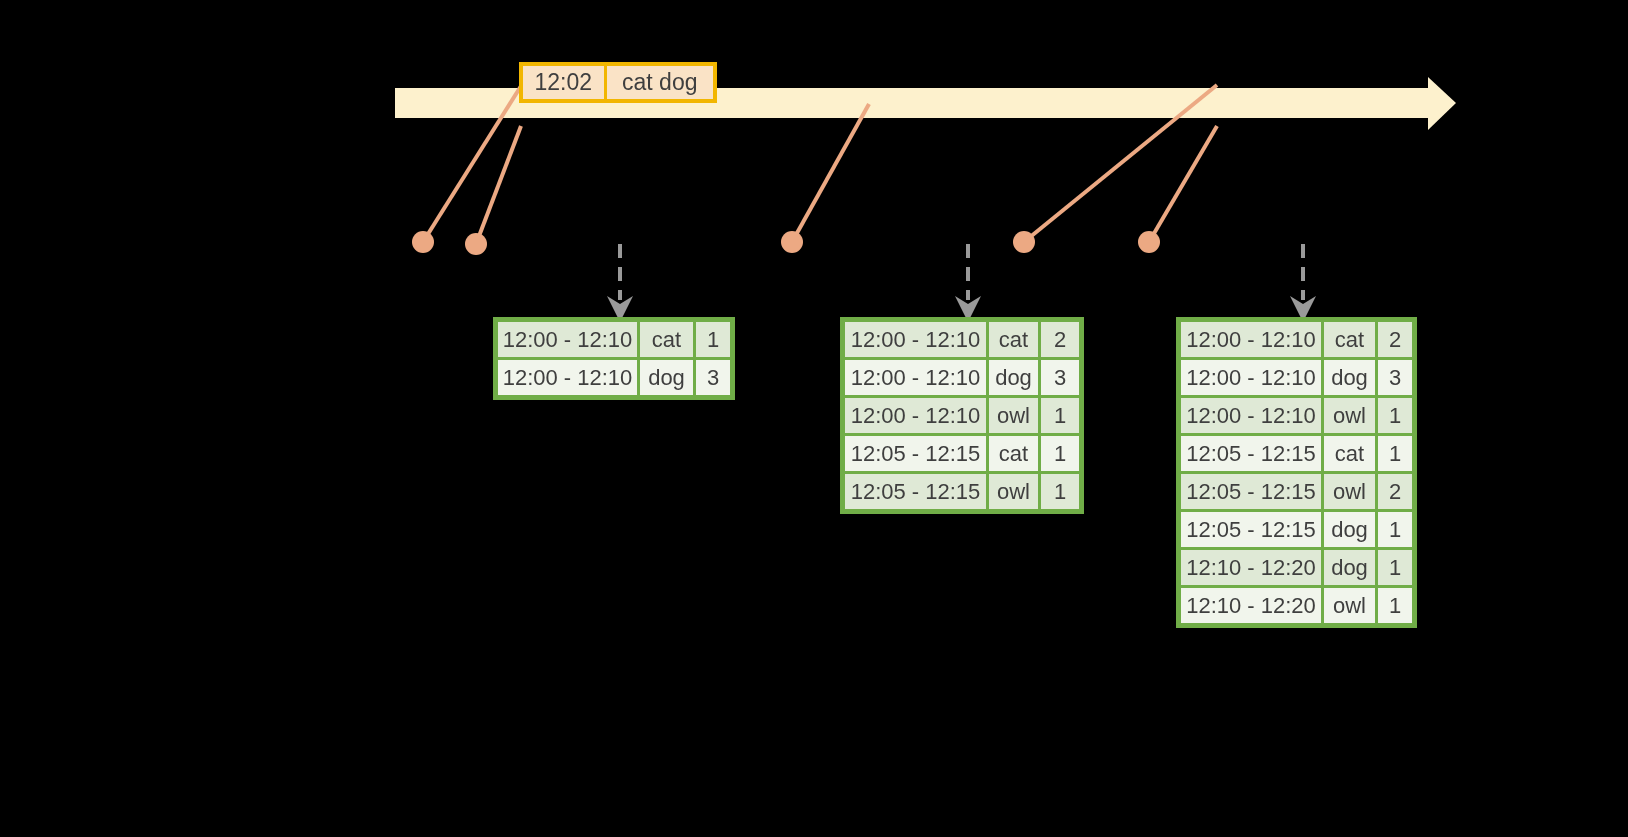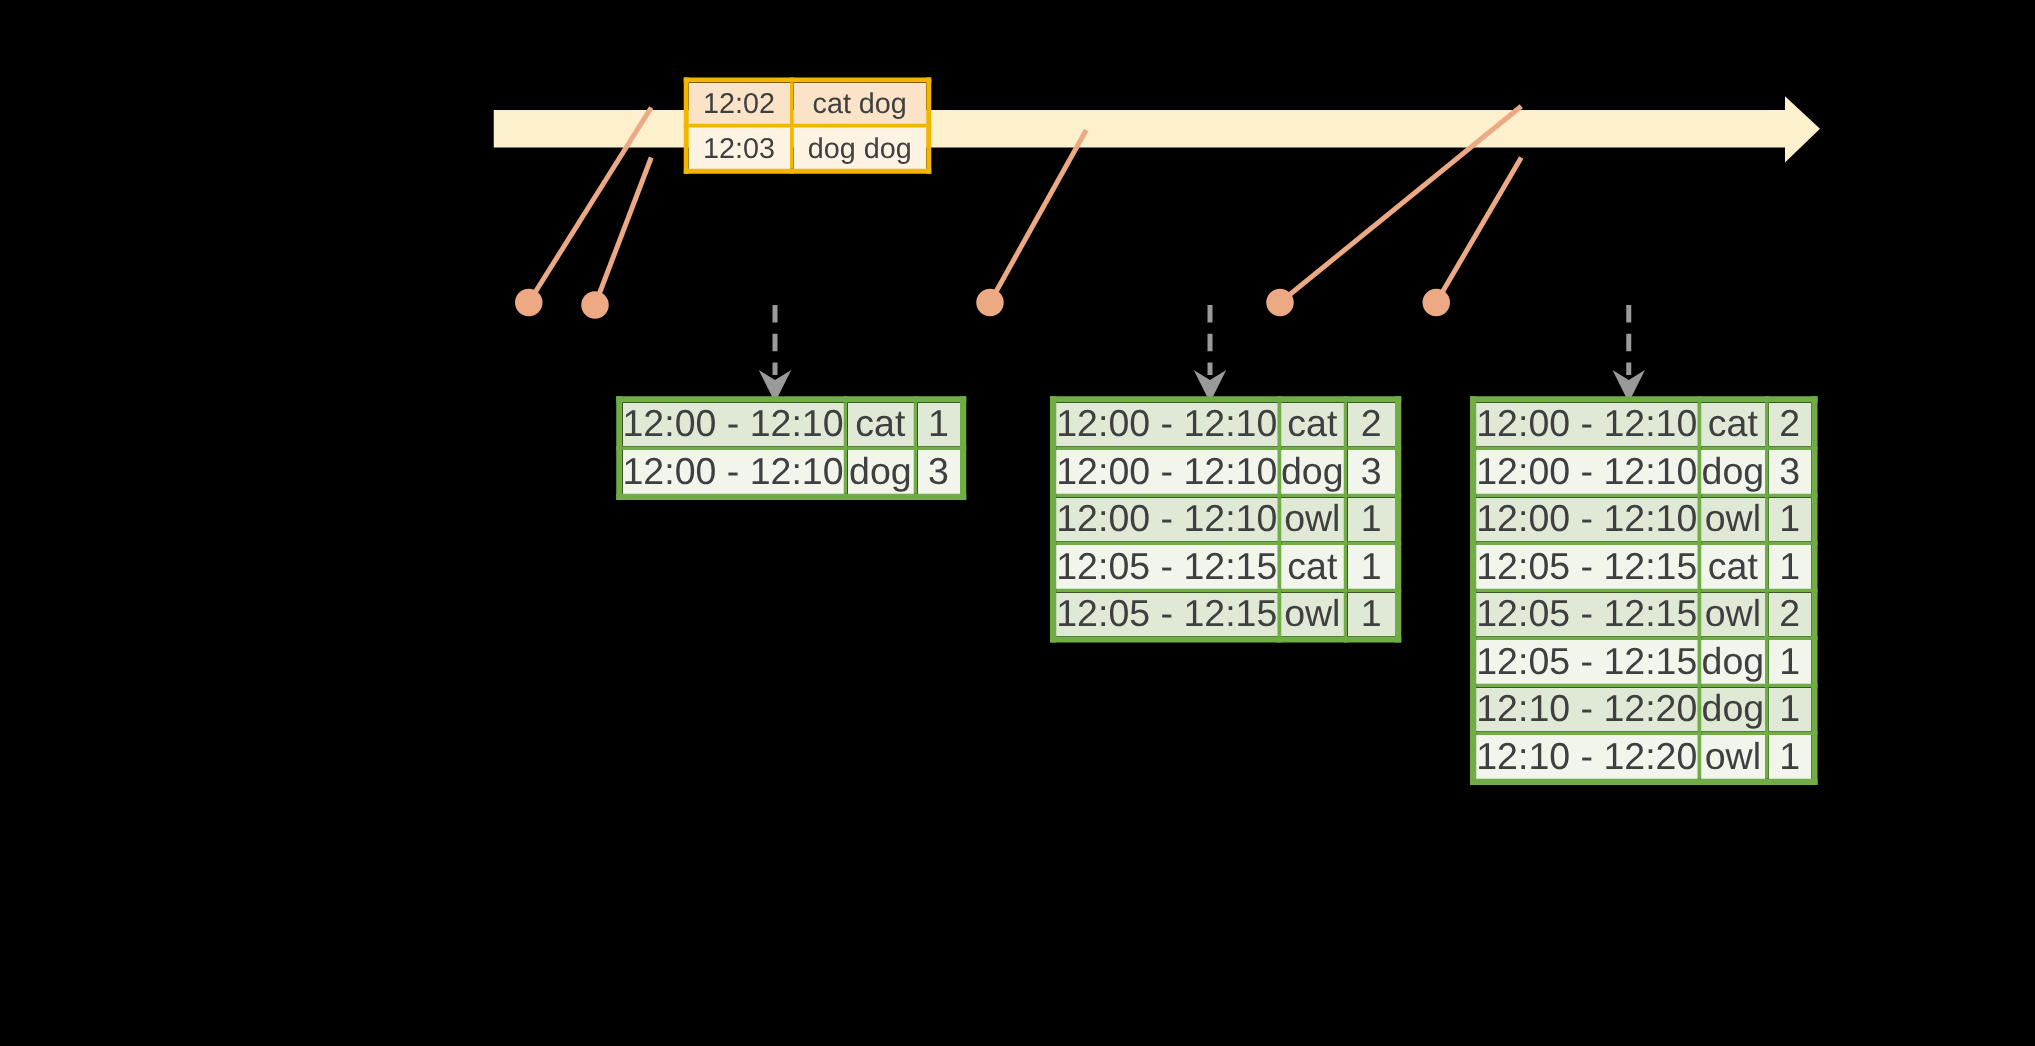--- a/index.html
+++ b/index.html
@@ -20,21 +20,21 @@
   .trig-head { fill: var(--trigger-arrow); }
 
   table { position: absolute; border-collapse: collapse; table-layout: fixed; color: var(--text); text-align: center; }
   td { padding: 0; vertical-align: middle; overflow: hidden; white-space: nowrap; }
 
   .evt { border: 4px solid var(--event-border); font-size: 23px; }
   .evt td { border: 3px solid var(--event-border); height: 33px; }
   .evt tr.dark  td { background: var(--event-row-dark); }
   .evt tr.light td { background: var(--event-row-light); }
 
-  .res { border: 5px solid var(--result-border); font-size: 30px; }
+  .res { border: 5px solid var(--result-border); font-size: 22px; }
   .res td { border: 3px solid var(--result-border); height: 35px; }
   .res tr.dark  td { background: var(--result-row-dark); }
   .res tr.light td { background: var(--result-row-light); }
 </style>
 </head>
 <body>
 
 <div id="canvas">
 
   <svg id="overlay" width="1628" height="837">
@@ -56,33 +56,29 @@
     <line class="trig" x1="620" y1="244" x2="620" y2="300"></line>
     <polygon class="trig-head" points="607,296 620,304 633,296 620,322"></polygon>
 
     <line class="trig" x1="968" y1="244" x2="968" y2="300"></line>
     <polygon class="trig-head" points="955,296 968,304 981,296 968,322"></polygon>
 
     <line class="trig" x1="1303" y1="244" x2="1303" y2="300"></line>
     <polygon class="trig-head" points="1290,296 1303,304 1316,296 1303,322"></polygon>
   </svg>
 
-  <table class="evt" style="left:547px; top:62px;border-radius:14px;">
+  <table class="evt" style="left:519px; top:62px;border-radius:14px;">
     <colgroup>
         <col style="width:84px">
         <col style="width:110px">
       </colgroup>
     <tbody>
       <tr class="dark">
         <td>12:02</td>
         <td>cat dog</td>
-      </tr>
-      <tr class="light">
-        <td>12:03</td>
-        <td>dog dog</td>
       </tr>
     </tbody>
   </table>
 
 
   <table class="evt" style="left:1215px; top:62px;">
     <colgroup>
         <col style="width:68px">
         <col style="width:100px">
       </colgroup>

